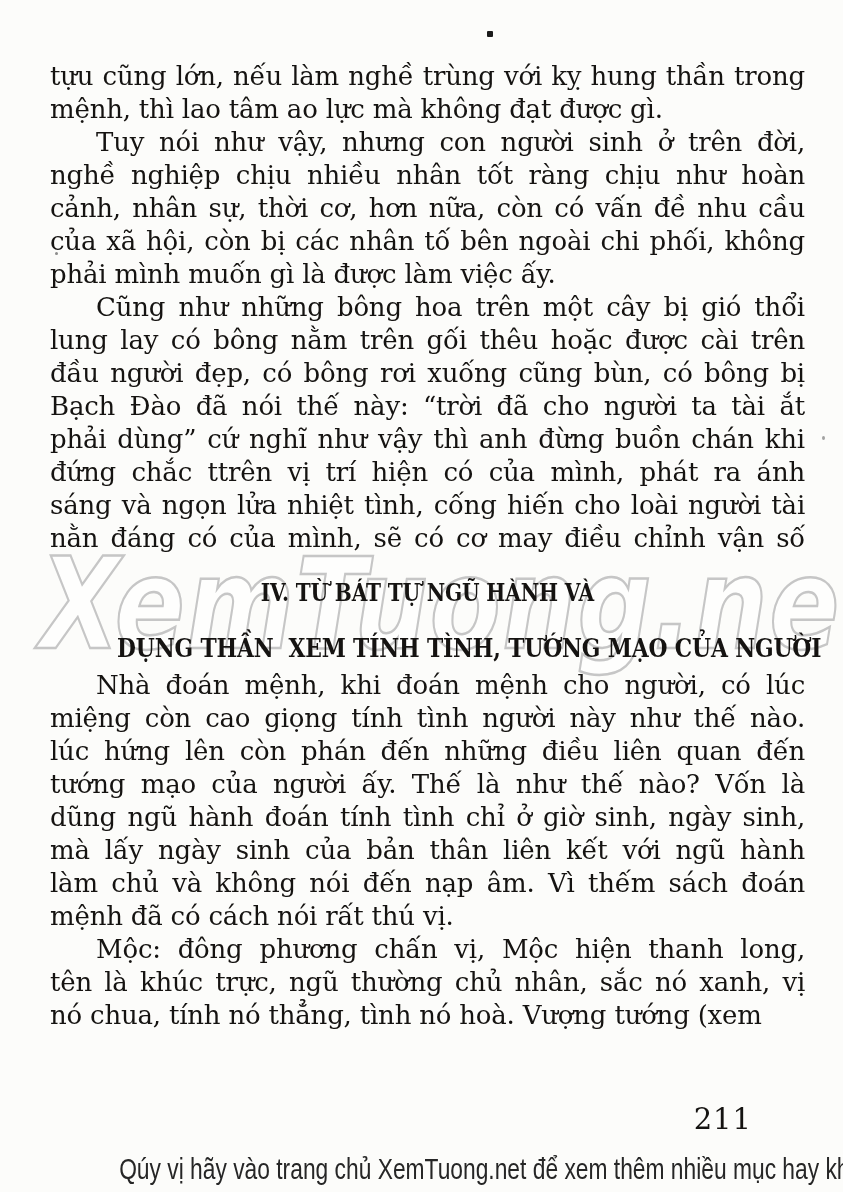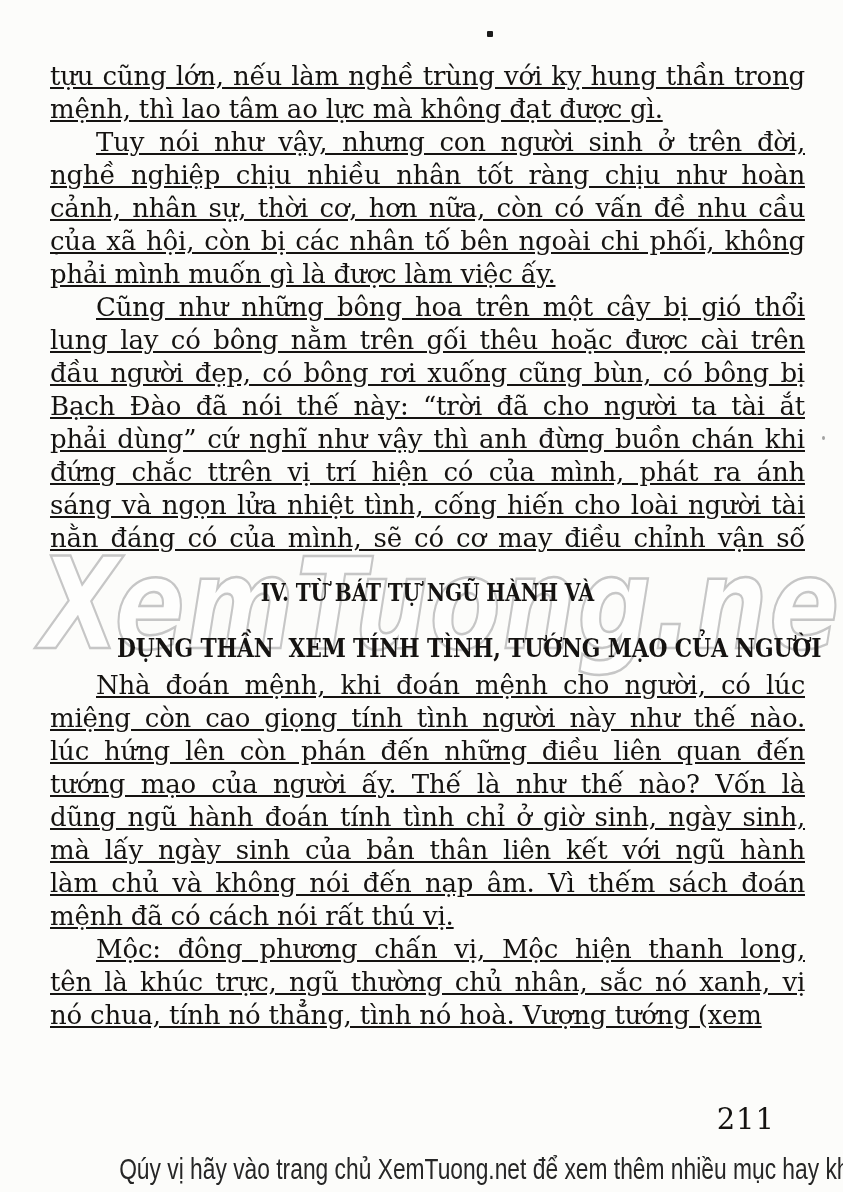--- a/index.html
+++ b/index.html
@@ -38,21 +38,21 @@
   .text-block {
     position: absolute;
     left: 50px;
     top: 60px;
     width: 755px;
     z-index: 1;
     font-size: 26px;
     line-height: 33px;
     letter-spacing: -0.2px;
   }
-  .para { margin: 0; text-decoration: underline; }
+  .para { margin: 0; }
   .line {
     height: 33px;
     overflow: hidden;
     text-align: justify;
     text-align-last: justify;
   }
   .line.end { text-align-last: left; }
   .line.indent { padding-left: 46px; }
   .heading {
     margin: 5px 0 3px 0;
@@ -65,21 +65,21 @@
     transform: scaleX(0.84);
     transform-origin: center;
     white-space: pre;
   }
   .h-line.first span { font-size: 24px; }
   .h-line.second span { font-size: 26px; }
   
   .page-number {
     position: absolute;
     top: 1102px;
-    right: 68px;
+    right: 91px;
     z-index: 1;
     font-size: 29px;
     letter-spacing: 1px;
   }
   
   .footer {
     position: absolute;
     left: 0;
     bottom: 6px;
     width: 100%;

